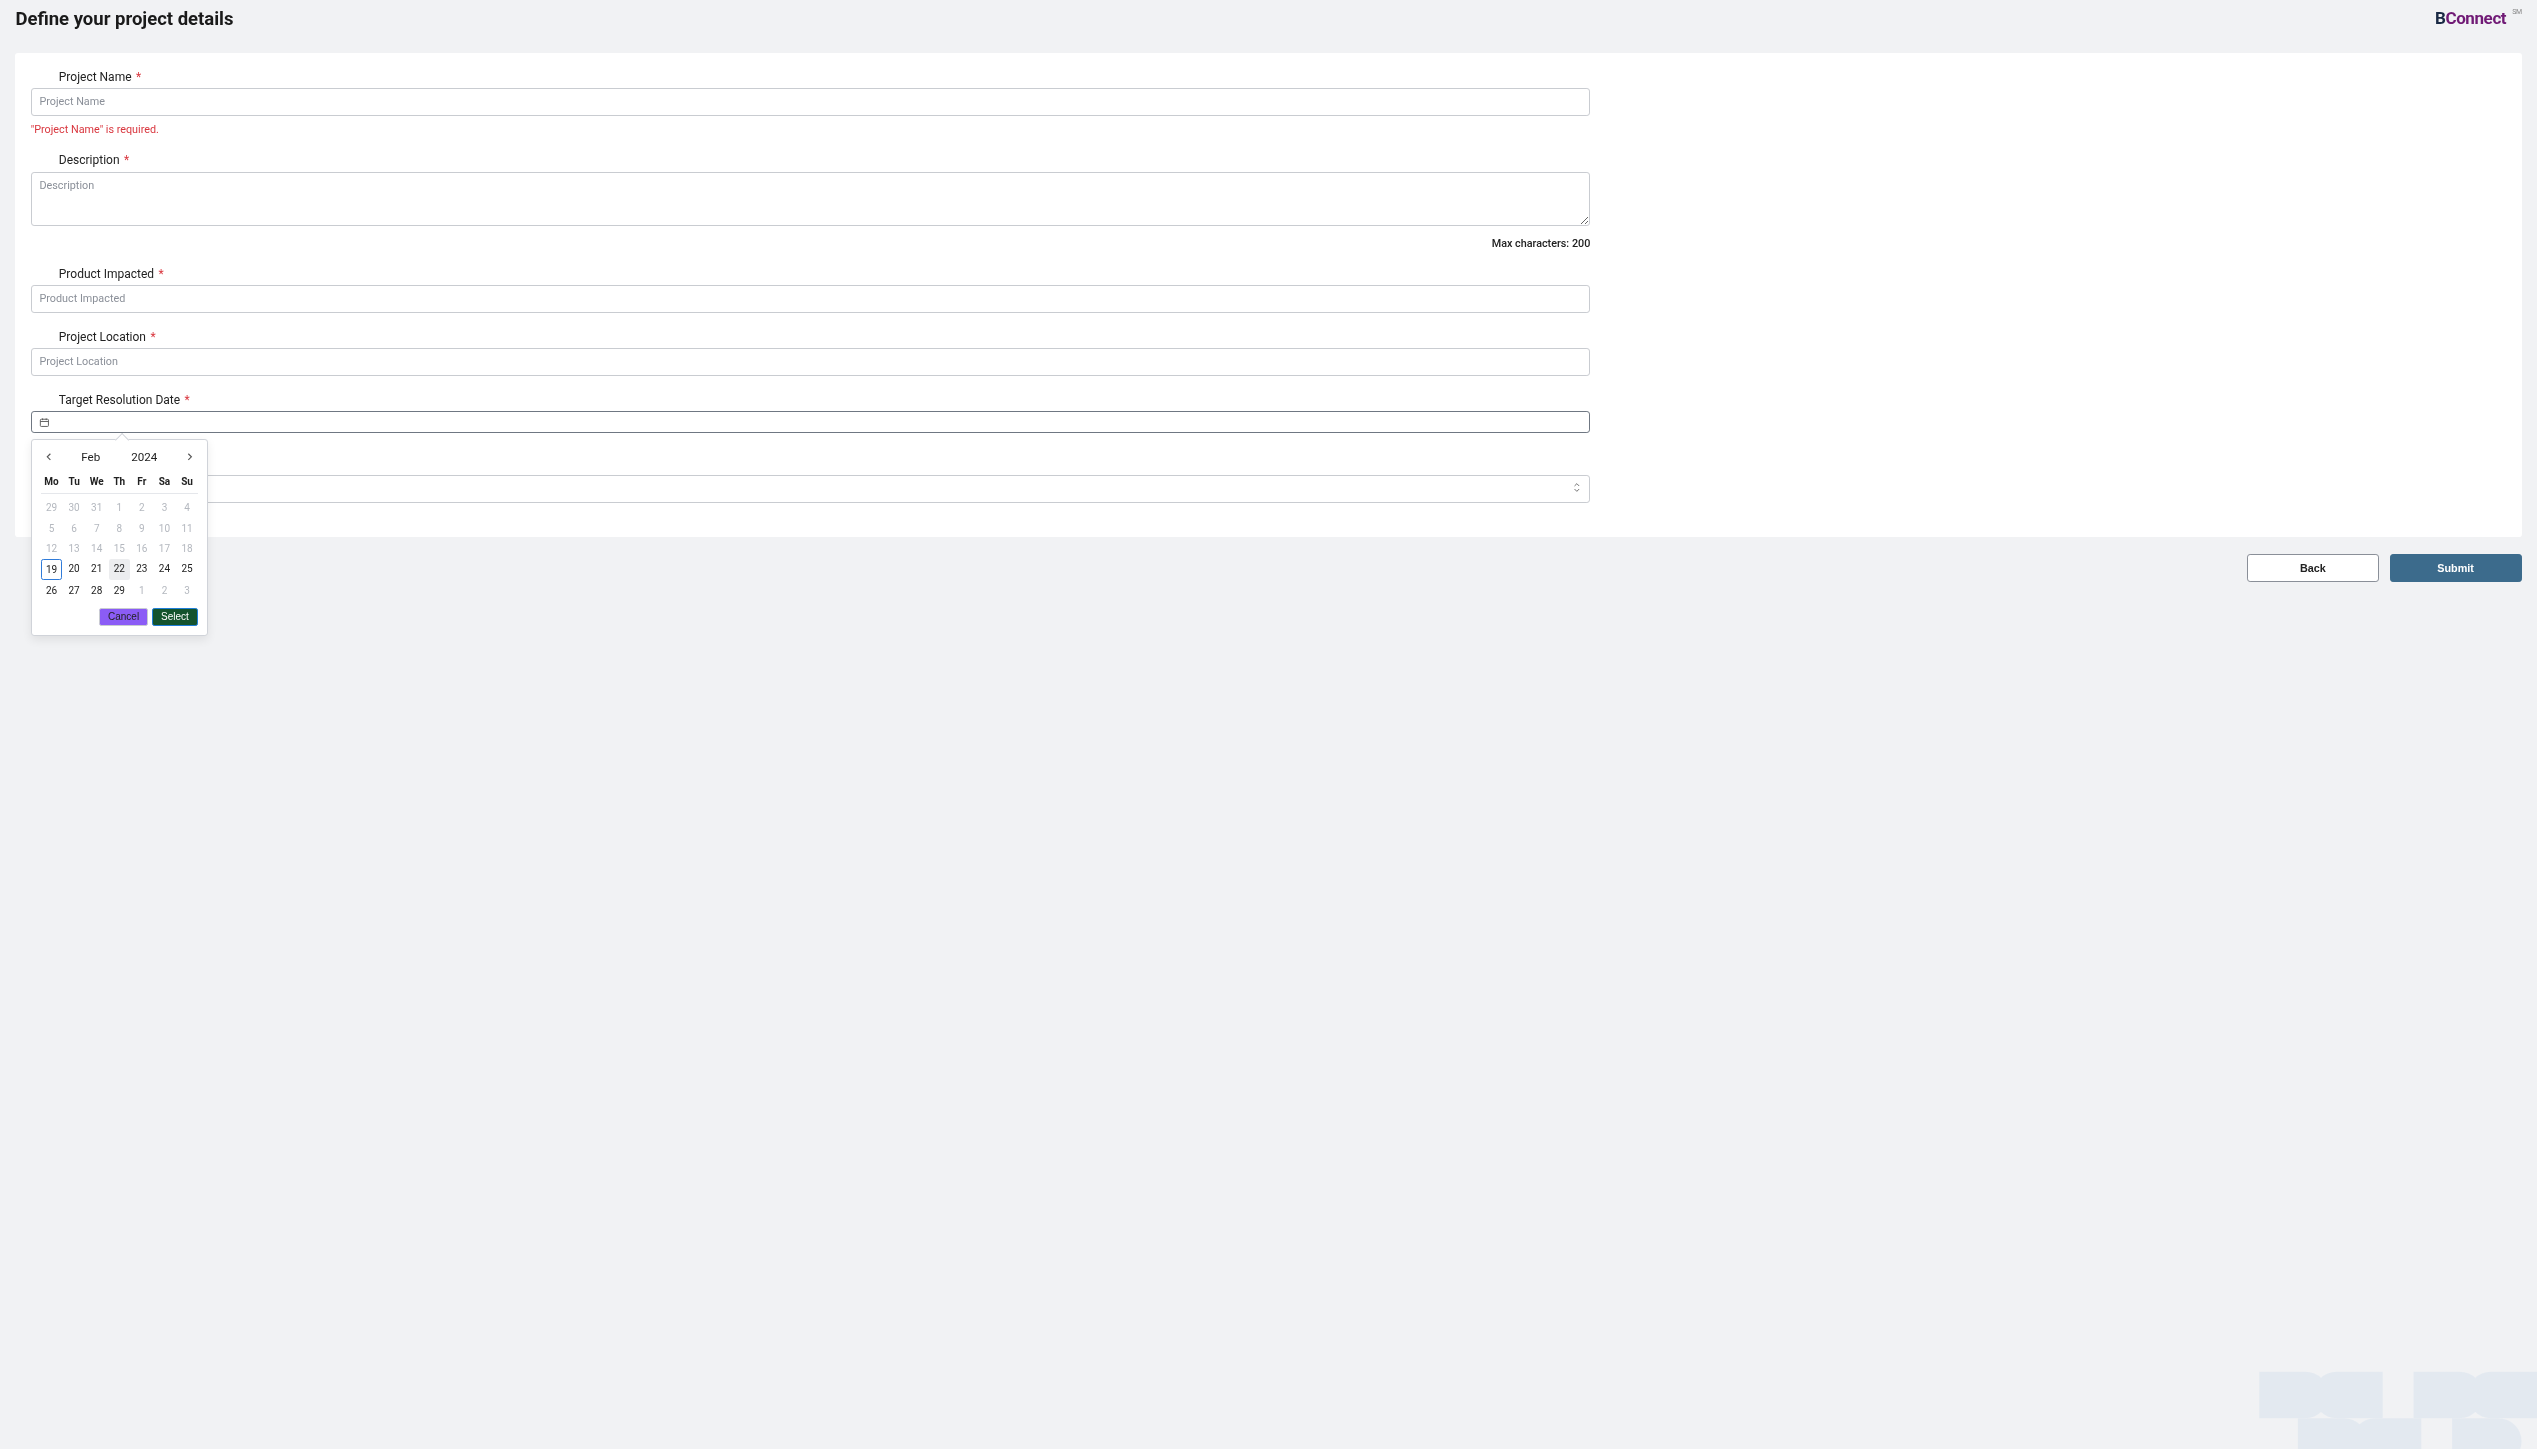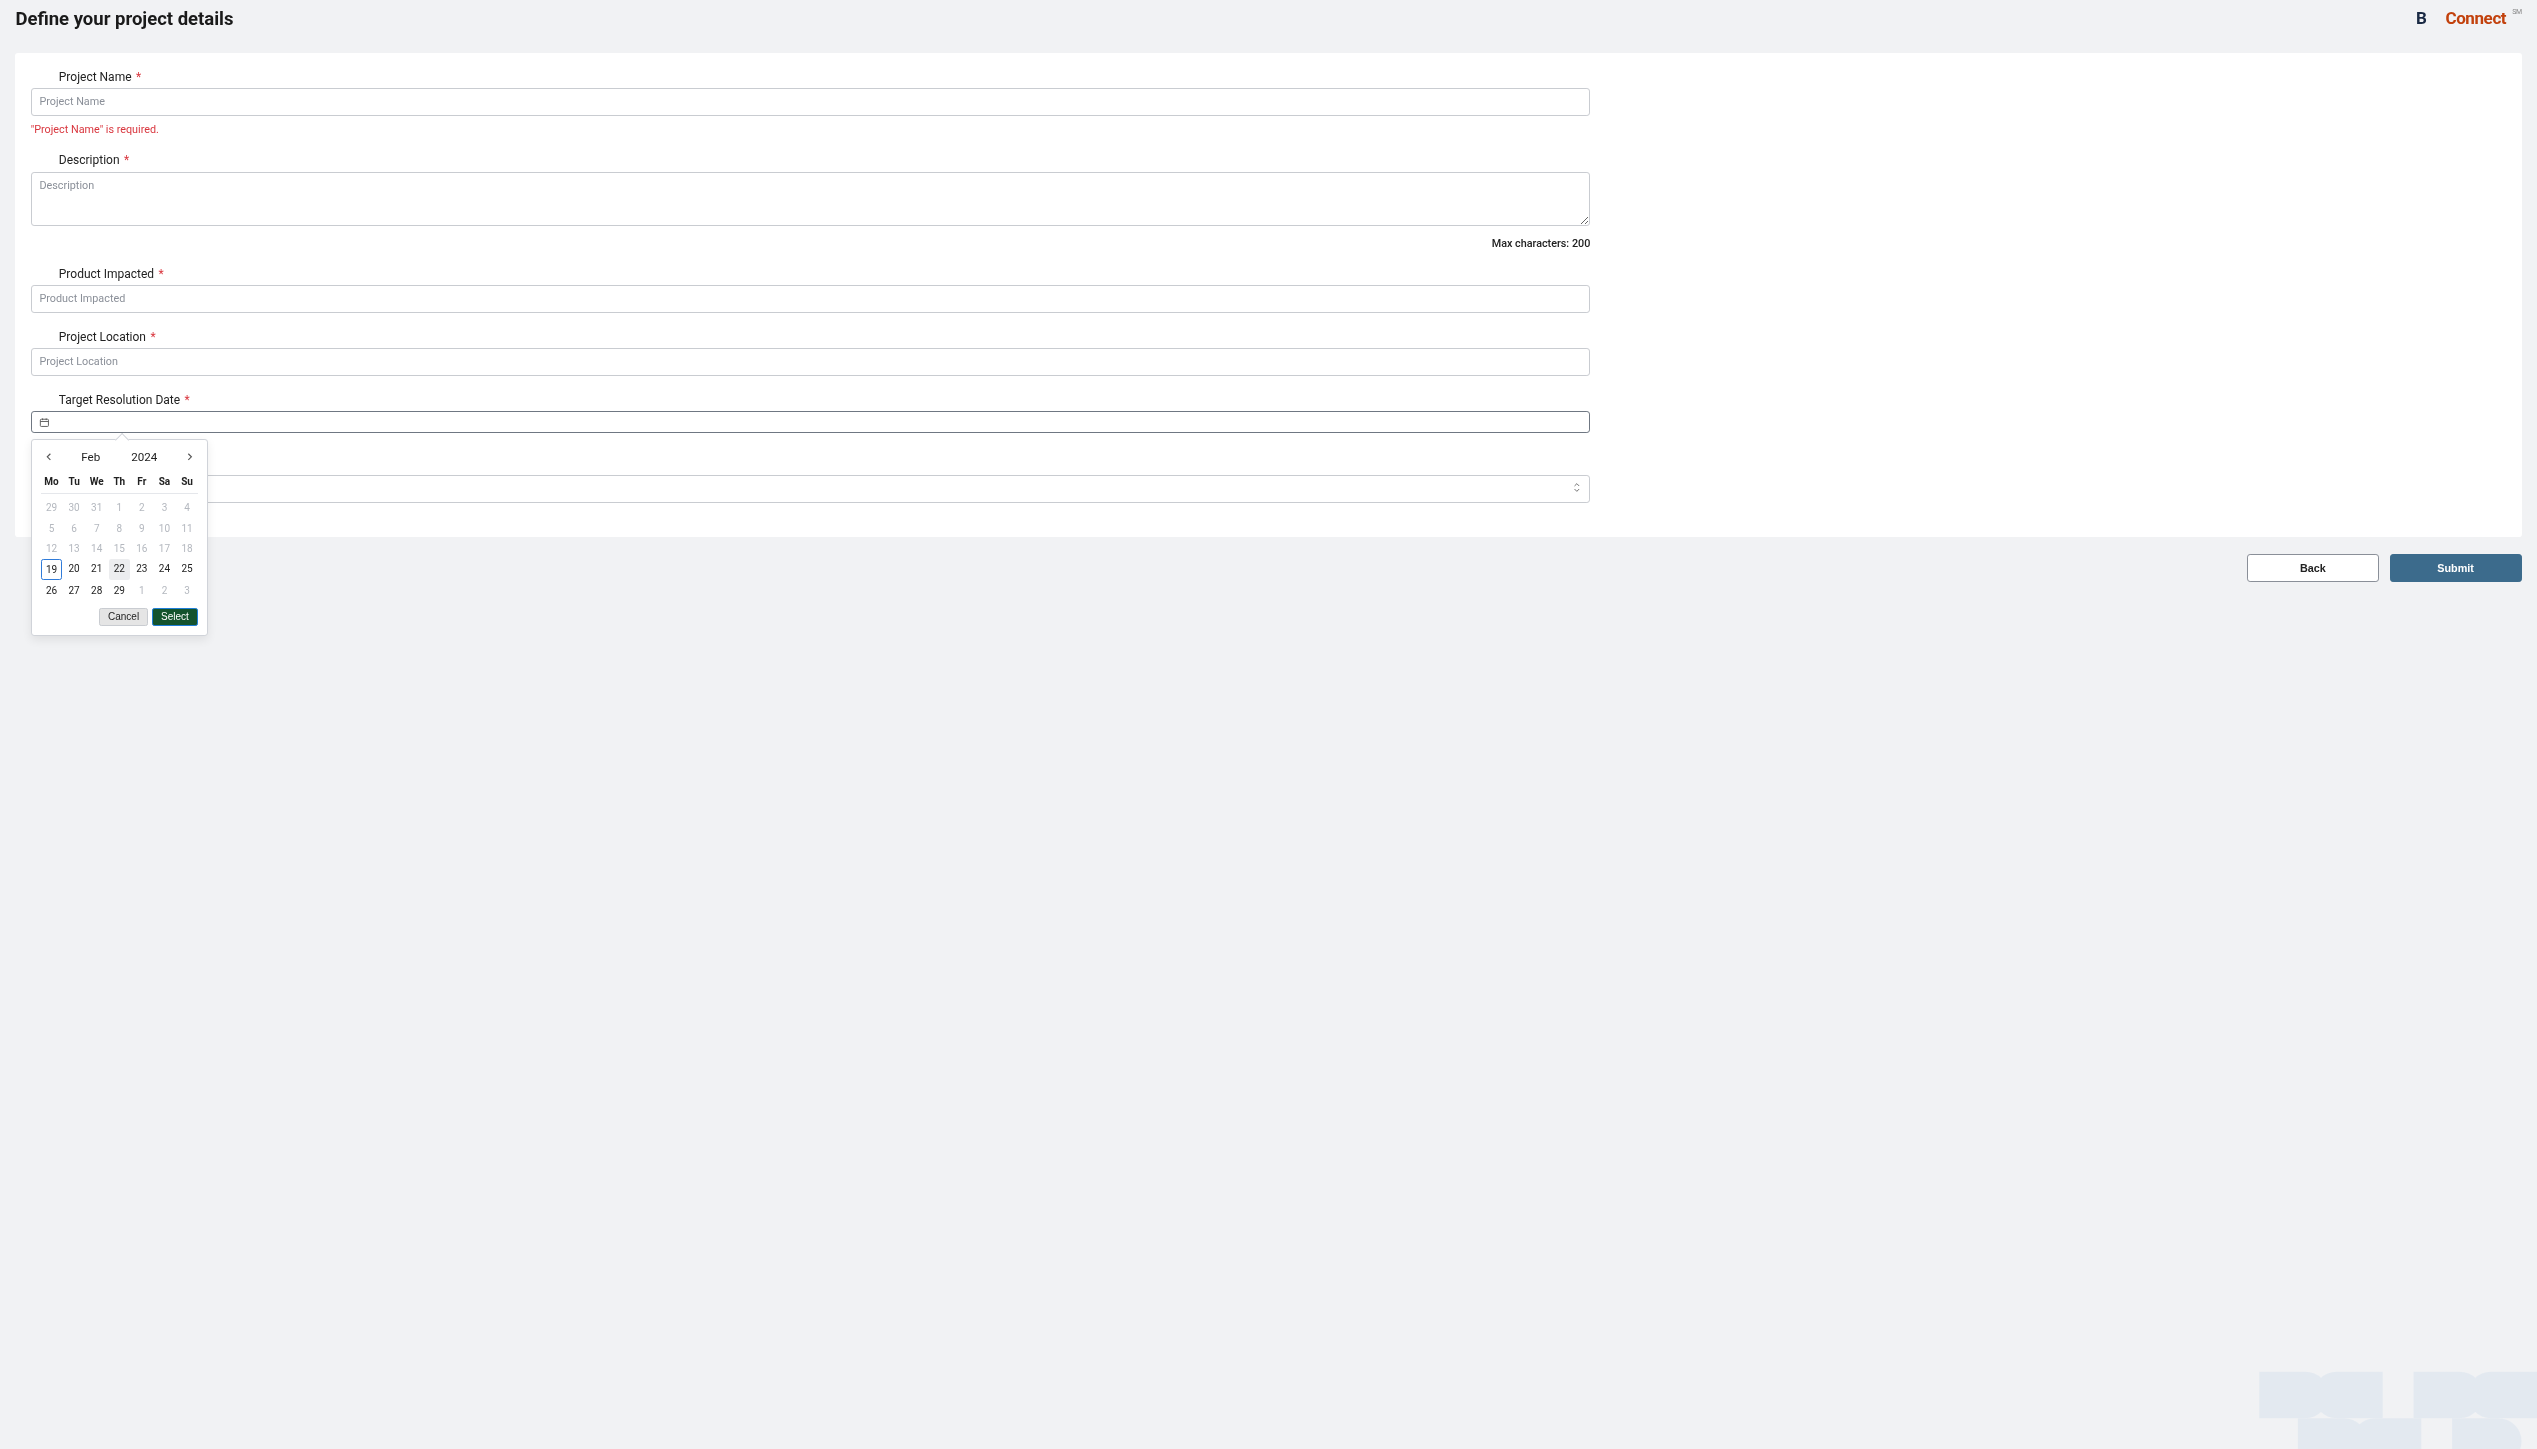--- a/index.html
+++ b/index.html
@@ -27,21 +27,21 @@
     color: #1a1a1a;
   }
   .logo {
     font-size: 17px;
     font-weight: 700;
     letter-spacing: -0.4px;
     position: relative;
     padding-right: 15.4px;
   }
   .logo-b { color: #1a2a44; }
-  .logo-connect { color: #c2410c; margin-left: 19px; }
+  .logo-connect { color: #701a75; }
   .logo-sm {
     position: absolute;
     top: 0;
     right: 0;
     font-size: 7px;
     font-weight: 400;
     color: #888;
   }
   .card {
     background: #fff;
@@ -202,21 +202,21 @@
     justify-content: flex-end;
     gap: 4.6px;
     margin-top: 7.7px;
   }
   .cal-btn {
     font-size: 10px;
     padding: 2.3px 7.7px;
     border-radius: 2.3px;
     cursor: pointer;
     border: 0.8px solid #c9ccd1;
-    background: #e5e5e5;
+    background: #8b5cf6;
     color: #222;
   }
   .cal-btn.primary {
     background: #14532d;
     border-color: #1f7ed8;
     color: #fff;
   }
   
   .footer-actions {
     display: flex;

